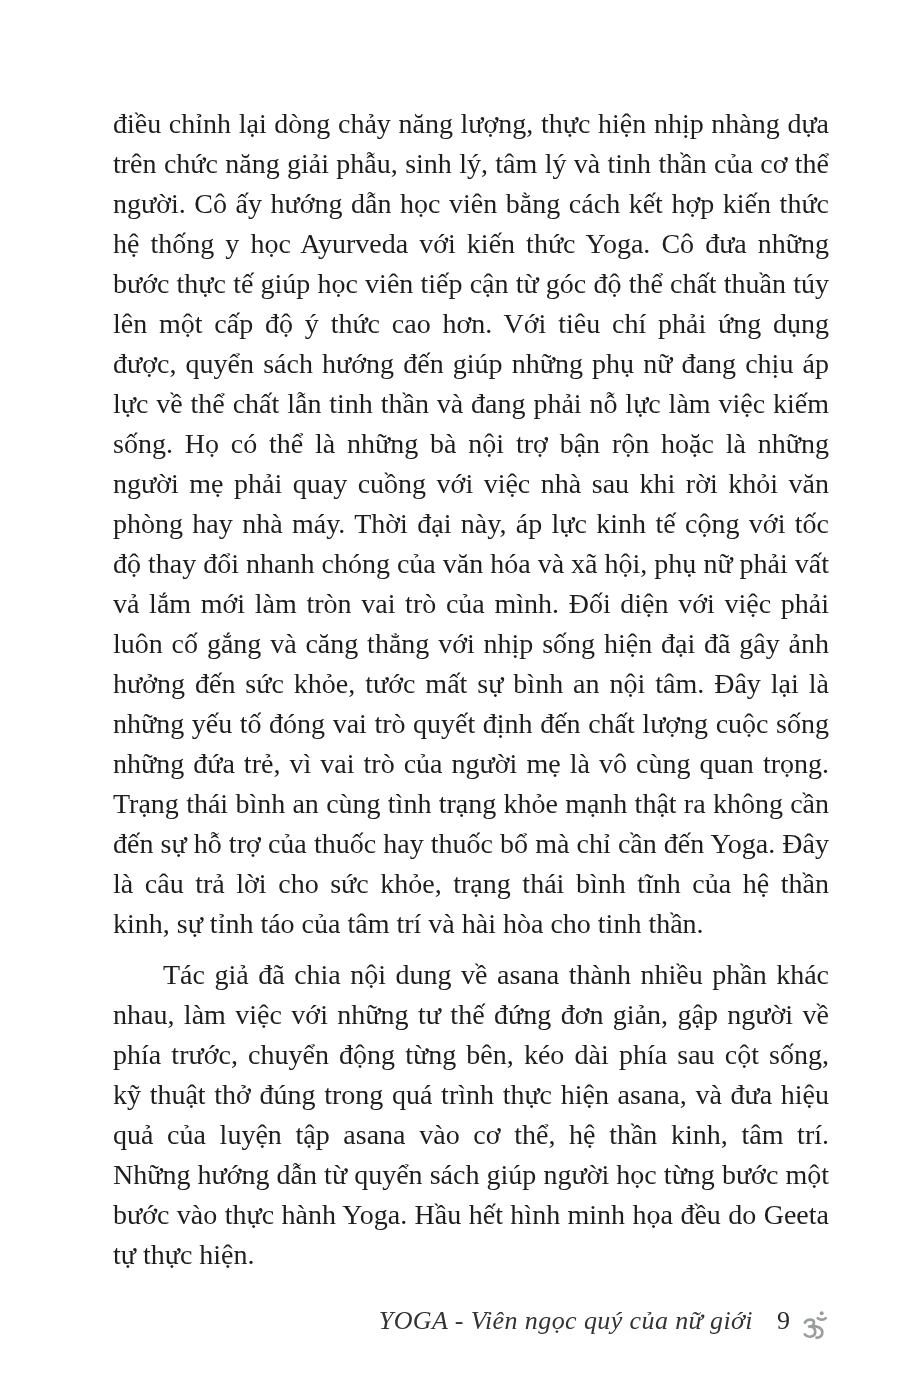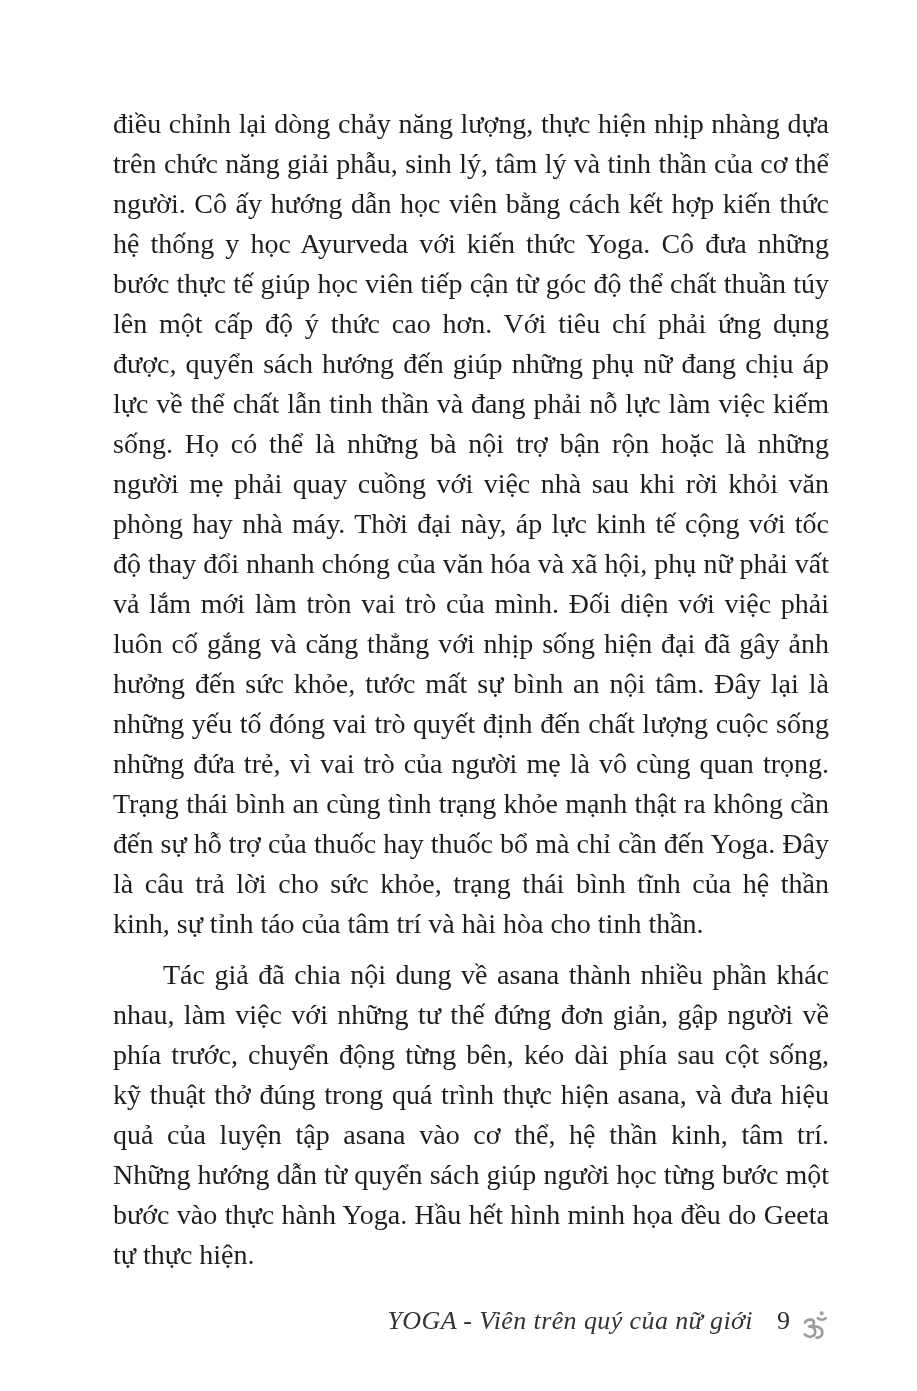--- a/index.html
+++ b/index.html
@@ -61,21 +61,21 @@
 <body>
 
 <main>
 
   <article class="page-body">
     <p>điều chỉnh lại dòng chảy năng lượng, thực hiện nhịp nhàng dựa trên chức năng giải phẫu, sinh lý, tâm lý và tinh thần của cơ thể người. Cô ấy hướng dẫn học viên bằng cách kết hợp kiến thức hệ thống y học Ayurveda với kiến thức Yoga. Cô đưa những bước thực tế giúp học viên tiếp cận từ góc độ thể chất thuần túy lên một cấp độ ý thức cao hơn. Với tiêu chí phải ứng dụng được, quyển sách hướng đến giúp những phụ nữ đang chịu áp lực về thể chất lẫn tinh thần và đang phải nỗ lực làm việc kiếm sống. Họ có thể là những bà nội trợ bận rộn hoặc là những người mẹ phải quay cuồng với việc nhà sau khi rời khỏi văn phòng hay nhà máy. Thời đại này, áp lực kinh tế cộng với tốc độ thay đổi nhanh chóng của văn hóa và xã hội, phụ nữ phải vất vả lắm mới làm tròn vai trò của mình. Đối diện với việc phải luôn cố gắng và căng thẳng với nhịp sống hiện đại đã gây ảnh hưởng đến sức khỏe, tước mất sự bình an nội tâm. Đây lại là những yếu tố đóng vai trò quyết định đến chất lượng cuộc sống những đứa trẻ, vì vai trò của người mẹ là vô cùng quan trọng. Trạng thái bình an cùng tình trạng khỏe mạnh thật ra không cần đến sự hỗ trợ của thuốc hay thuốc bổ mà chỉ cần đến Yoga. Đây là câu trả lời cho sức khỏe, trạng thái bình tĩnh của hệ thần kinh, sự tỉnh táo của tâm trí và hài hòa cho tinh thần.</p>
     <p class="indent">Tác giả đã chia nội dung về asana thành nhiều phần khác nhau, làm việc với những tư thế đứng đơn giản, gập người về phía trước, chuyển động từng bên, kéo dài phía sau cột sống, kỹ thuật thở đúng trong quá trình thực hiện asana, và đưa hiệu quả của luyện tập asana vào cơ thể, hệ thần kinh, tâm trí. Những hướng dẫn từ quyển sách giúp người học từng bước một bước vào thực hành Yoga. Hầu hết hình minh họa đều do Geeta tự thực hiện.</p>
   </article>
 
   <footer class="page-footer">
-    <span class="book-title">YOGA - Viên trên quý của nữ giới</span>
+    <span class="book-title">YOGA - Viên ngọc quý của nữ giới</span>
     <span class="page-number">9</span>
     <span class="om-wrap">
       <svg width="30" height="32" viewBox="0 0 36 38" aria-hidden="true">
         <g fill="none" stroke="#9a9da0" stroke-width="3.2" stroke-linecap="round">
 
           <path d="M7 15 C 10 10, 18 10.5, 18 15 C 18 18.2, 14.5 19.6, 12 19.6 C 16 19.6, 19.5 21.5, 19.5 26 C 19.5 32, 11 34, 7 29"></path>
 
           <path d="M12 19.6 C 20 18, 27.5 20.5, 28 26 C 28.4 30.5, 25 33.5, 21 33"></path>
 
           <path d="M22.5 9.5 C 25 12, 29.5 12, 32 9.5"></path>

